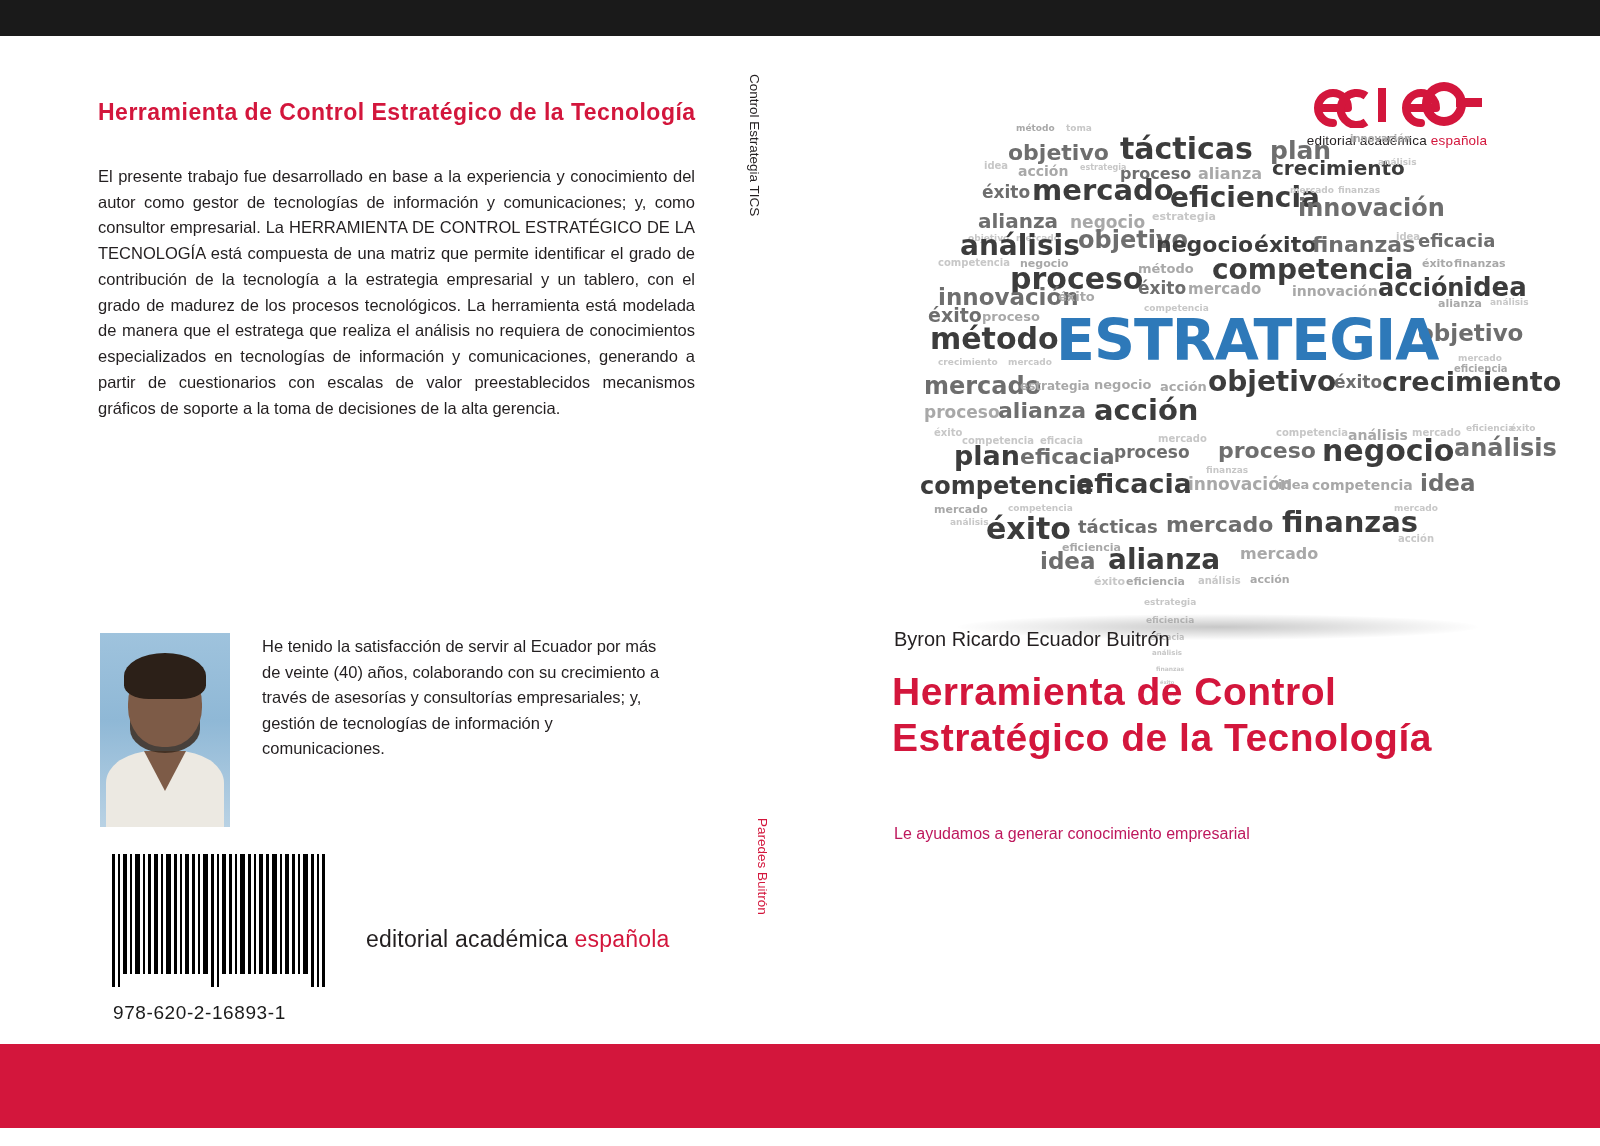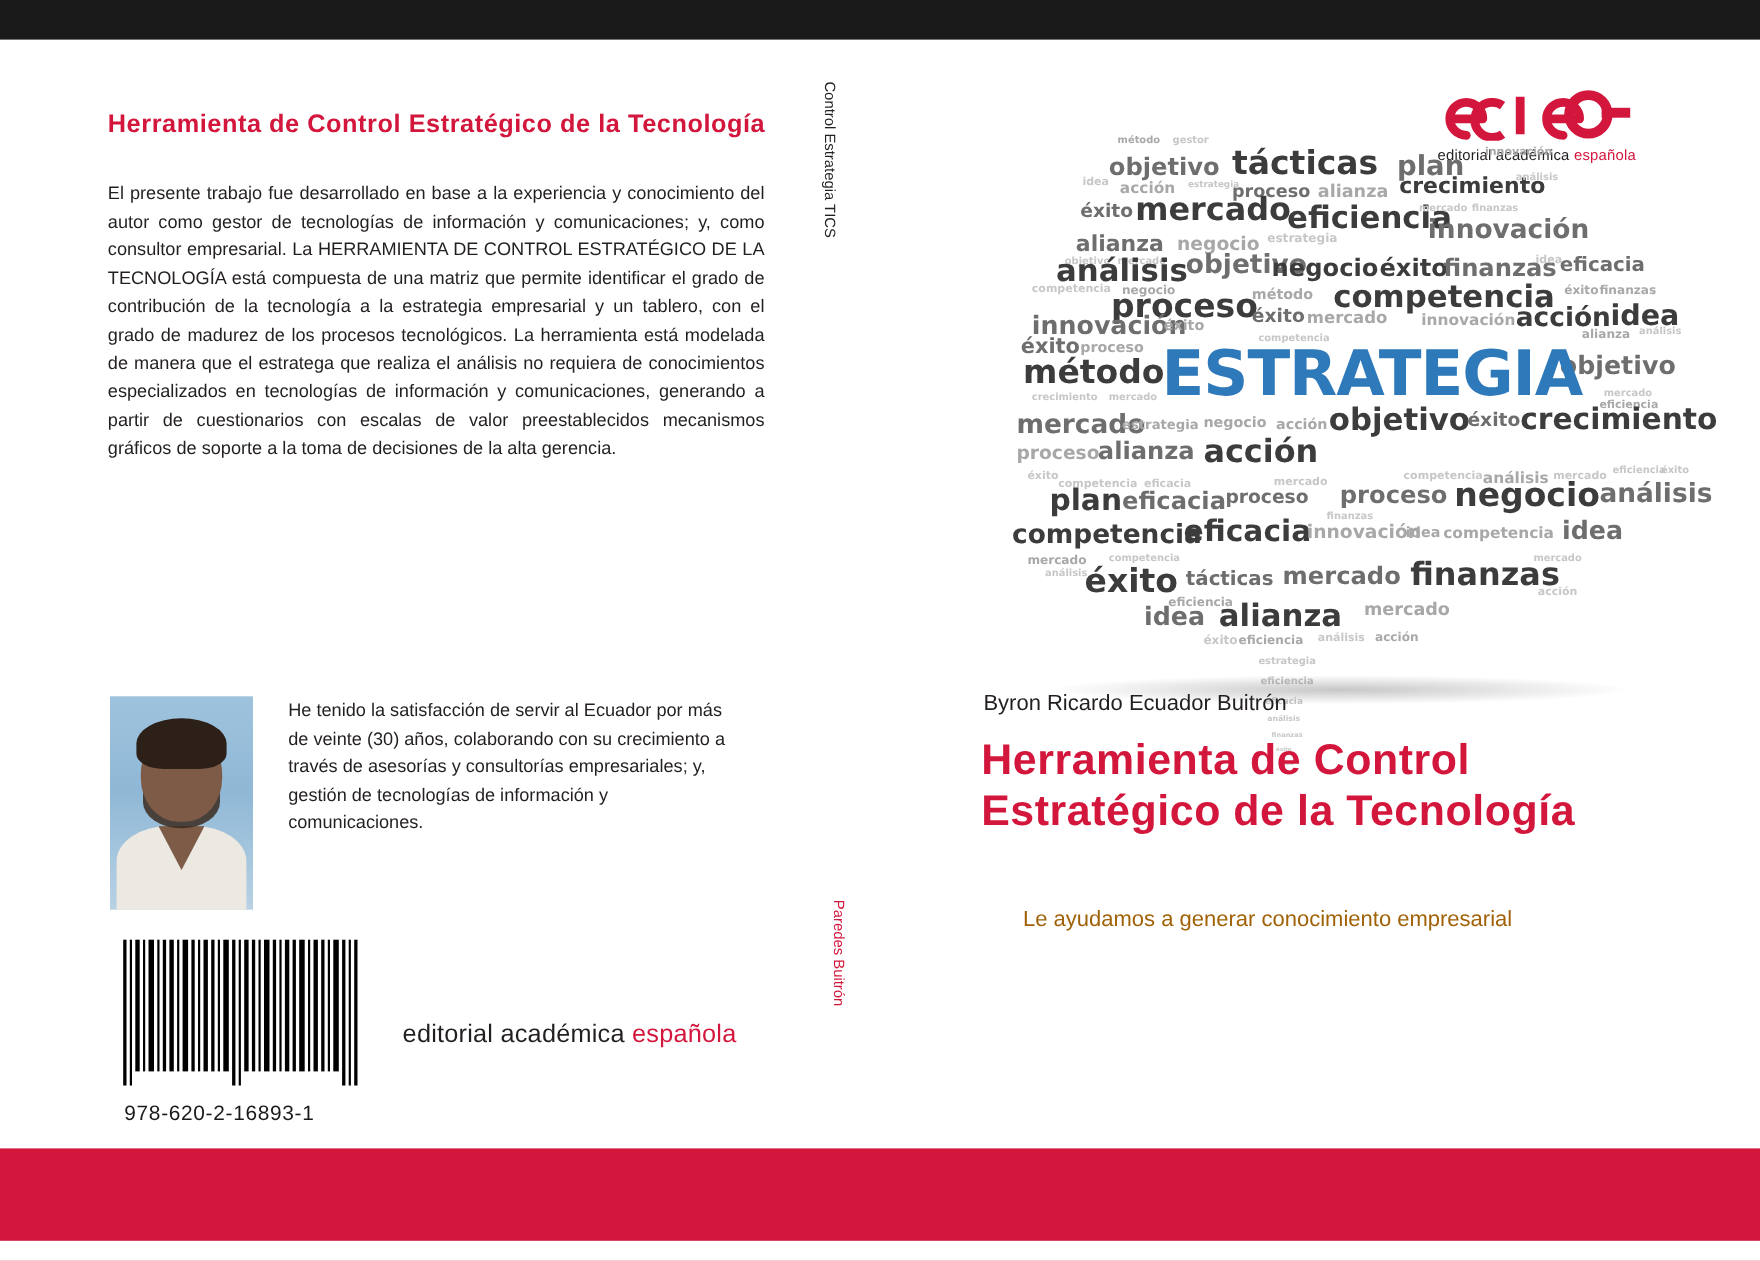--- a/index.html
+++ b/index.html
@@ -205,24 +205,23 @@
     color: #d3163c;
     font-size: 39px;
     font-weight: bold;
     line-height: 1.19;
     letter-spacing: 0.5px;
   }
   .front-subtitle {
     position: absolute;
     left: 76px; top: 787px;
     width: 620px;
-    color: #a16207;
-    font-size: 20px;
+    color: #be185d;
+    font-size: 16px;
     line-height: 1.35;
-    margin-left: 36px;
   }
 
   
   .bubble {
     position: absolute;
     left: 0; top: 0;
     width: 640px; height: 440px; text-align: right;
   }
   .w {
     position: absolute;
@@ -258,21 +257,21 @@
     <div class="back-text">El presente trabajo fue desarrollado en base a la experiencia y conocimiento del autor como gestor de tecnologías de información y comunicaciones; y, como consultor empresarial. La HERRAMIENTA DE CONTROL ESTRATÉGICO DE LA TECNOLOGÍA está compuesta de una matriz que permite identificar el grado de contribución de la tecnología a la estrategia empresarial y un tablero, con el grado de madurez de los procesos tecnológicos. La herramienta está modelada de manera que el estratega que realiza el análisis no requiera de conocimientos especializados en tecnologías de información y comunicaciones, generando a partir de cuestionarios con escalas de valor preestablecidos mecanismos gráficos de soporte a la toma de decisiones de la alta gerencia.</div>
 
     <div class="author-photo">
       <div class="photo-body"></div>
       <div class="photo-collar"></div>
       <div class="photo-beard"></div>
       <div class="photo-face"></div>
       <div class="photo-hair"></div>
     </div>
 
-    <div class="bio-text">He tenido la satisfacción de servir al Ecuador por más de veinte (30) años, colaborando con su crecimiento a través de asesorías y consultorías empresariales; y, gestión de tecnologías de información y comunicaciones.</div>
+    <div class="bio-text">He tenido la satisfacción de servir al Ecuador por más de veinte (40) años, colaborando con su crecimiento a través de asesorías y consultorías empresariales; y, gestión de tecnologías de información y comunicaciones.</div>
 
     <div class="barcode">
       <svg width="218" height="133" viewBox="0 0 218 133" xmlns="http://www.w3.org/2000/svg">
         <rect x="0" y="0" width="218" height="133" fill="#ffffff"></rect>
         <g fill="#000000">
           <rect x="2" y="0" width="3" height="133"></rect>
             <rect x="8" y="0" width="2" height="133"></rect>
           <rect x="13" y="0" width="4" height="120"></rect>
             <rect x="20" y="0" width="2" height="120"></rect>
           <rect x="25" y="0" width="5" height="120"></rect>
@@ -341,21 +340,21 @@
       </div>
       <div class="eae-sub">
         <span>editorial académica</span>
         <span class="red">española</span>
       </div>
     </div>
 
     <div class="wordcloud-wrap">
       <div class="bubble" id="bubble">
           <span class="w c-light" style="left: 118px; top: 18px; font-size: 9px;">método</span>
-          <span class="w c-xlight" style="left: 168px; top: 18px; font-size: 9px;">gestor</span>
+          <span class="w c-xlight" style="left: 168px; top: 18px; font-size: 9px;">toma</span>
           <span class="w c-mid" style="left: 110px; top: 36px; font-size: 22px;">objetivo</span>
           <span class="w c-dark" style="left: 222px; top: 28px; font-size: 30px;">tácticas</span>
           <span class="w c-mid" style="left: 372px; top: 32px; font-size: 25px;">plan</span>
           <span class="w c-light" style="left: 452px; top: 28px; font-size: 10px;">innovación</span>
           <span class="w c-xlight" style="left: 86px; top: 55px; font-size: 10px;">idea</span>
           <span class="w c-light" style="left: 120px; top: 58px; font-size: 14px;">acción</span>
           <span class="w c-mid" style="left: 222px; top: 60px; font-size: 16px;">proceso</span>
           <span class="w c-light" style="left: 300px; top: 60px; font-size: 16px;">alianza</span>
           <span class="w c-dark" style="left: 374px; top: 52px; font-size: 20px;">crecimiento</span>
           <span class="w c-xlight" style="left: 480px; top: 52px; font-size: 9px;">análisis</span>

